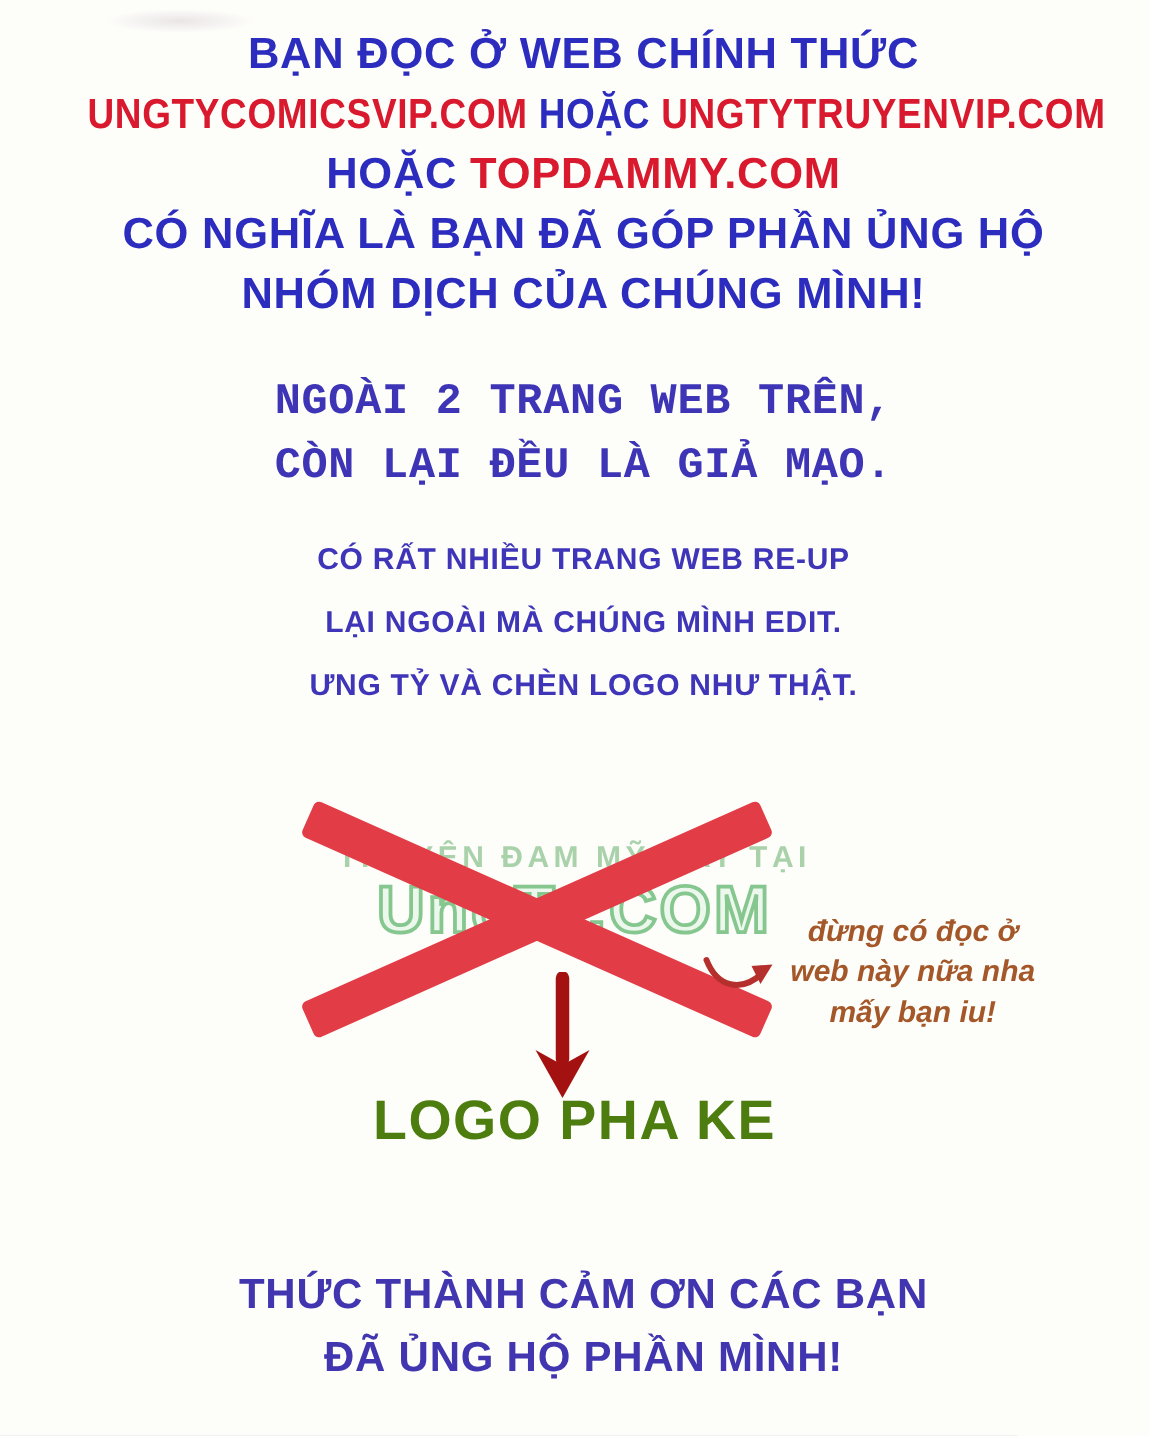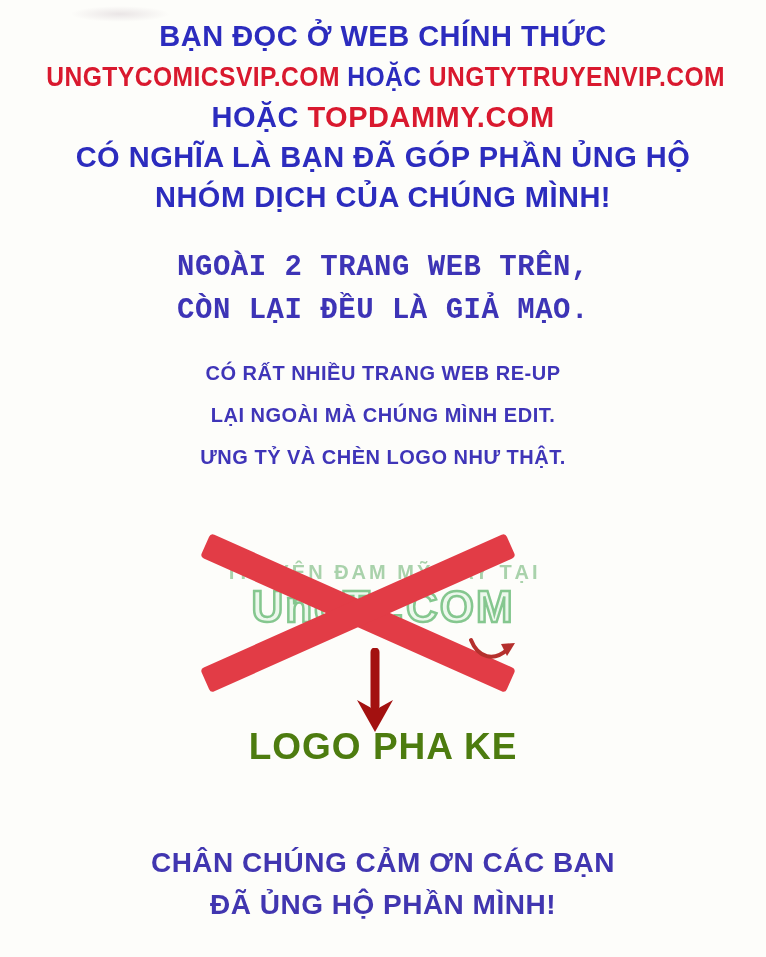--- a/index.html
+++ b/index.html
@@ -11,21 +11,21 @@
     background:#fdfdfa;
     overflow:hidden;
     font-family:"Liberation Sans", sans-serif;
     font-weight:bold;
   }
   .smudge {
     position:absolute; left:70px; top:6px; width:100px; height:16px;
     background:radial-gradient(ellipse at center, rgba(210,200,205,0.45), rgba(210,200,205,0) 70%);
   }
   .txtblock { position:absolute; left:0; width:766px; text-align:center; }
-  .line { white-space:nowrap; }
+  .line { white-space:nowrap;padding-left:12px; }
 
   
   #header { top:16px; line-height:40px; font-size:29px; color:#2c2cbe; letter-spacing:0.5px; }
   #header .urls { font-size:28px; display:inline-block; transform:scaleX(0.88); transform-origin:center; }
   .red-url { color:#d9192e; }
   .blue-word { color:#2c2cbe; }
 
   
   #notice { top:246px; line-height:43px; font-size:29px; color:#3d34b6; letter-spacing:0.5px;font-family:Liberation Mono, monospace; }
 
@@ -129,26 +129,31 @@
   <div id="red-cross">
     <div class="x-bar a"></div>
     <div class="x-bar b"></div>
   </div>
 
   <svg id="curved-arrow" width="50" height="34" viewBox="0 0 50 34">
     <path d="M3,6 C10,24 26,28 40,15" stroke="#b5302d" stroke-width="4" fill="none" stroke-linecap="round"></path>
     <polygon points="47,9 33,10 39,22" fill="#b5302d"></polygon>
   </svg>
 
+  <div id="hand-note">
+    <div class="line">đừng có đọc ở</div>
+    <div class="line">web này nữa nha</div>
+    <div class="line">mấy bạn iu!</div>
+  </div>
 
   <svg id="down-arrow" width="46" height="86" viewBox="0 0 46 86">
     <path d="M23,4 L23,58" stroke="#a31110" stroke-width="9" fill="none" stroke-linecap="round"></path>
     <polygon points="23,84 5,52 23,62 41,52" fill="#a31110"></polygon>
   </svg>
 
   <div id="caption" class="txtblock">LOGO PHA KE</div>
 
   <div id="footer" class="txtblock">
-    <div class="line">CHÂN CHÚNG CẢM ƠN CÁC BẠN</div>
+    <div class="line">THỨC THÀNH CẢM ƠN CÁC BẠN</div>
     <div class="line">ĐÃ ỦNG HỘ PHẦN MÌNH!</div>
   </div>
 
 </div>
 
 </body></html>

